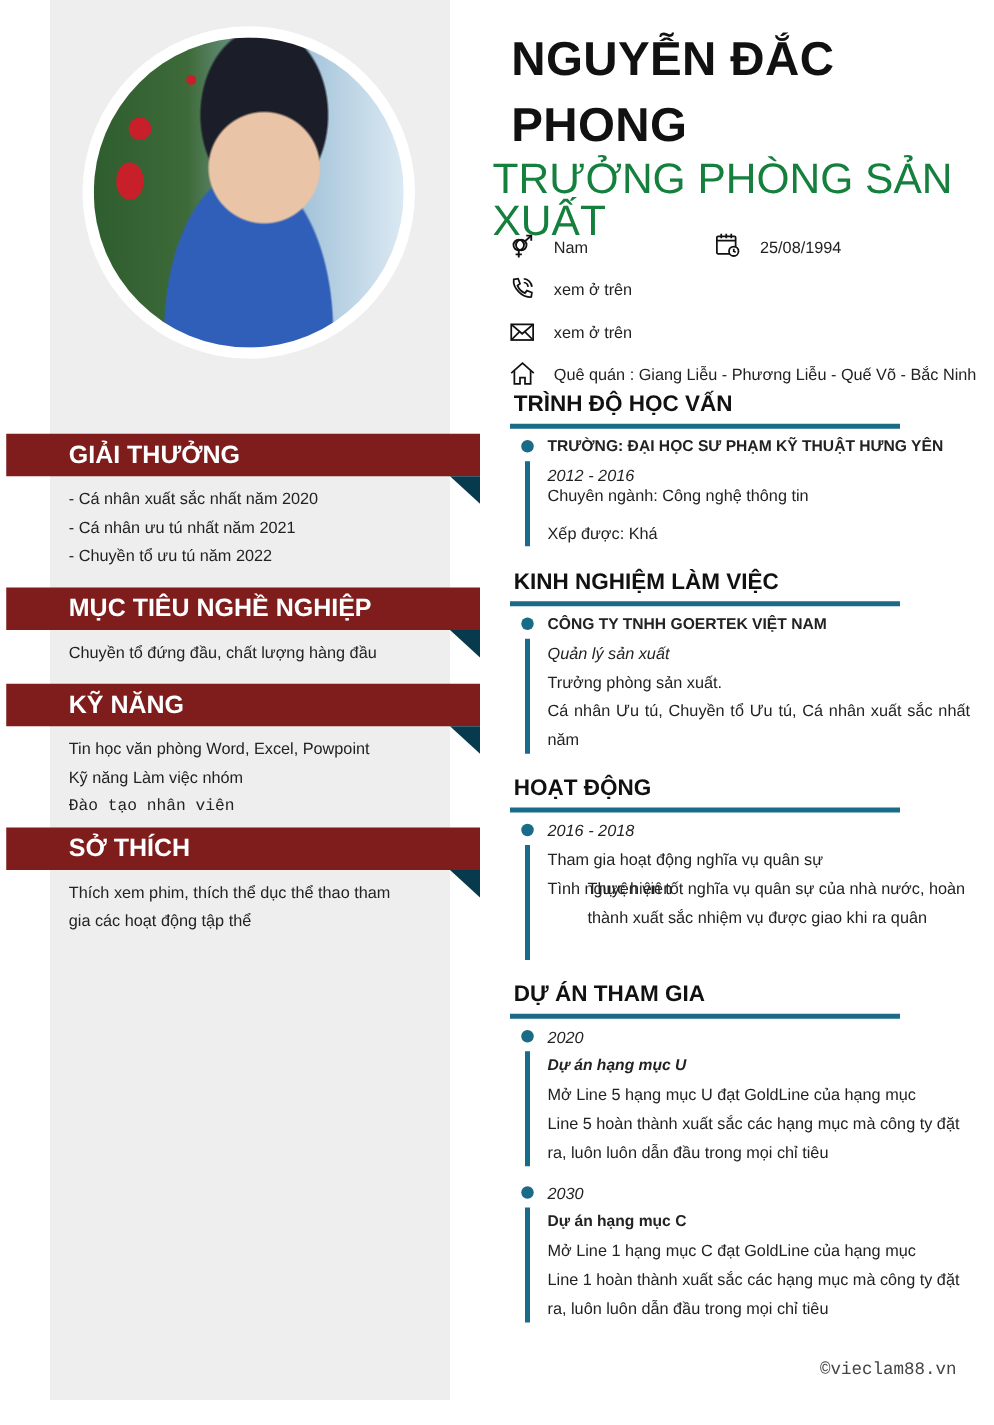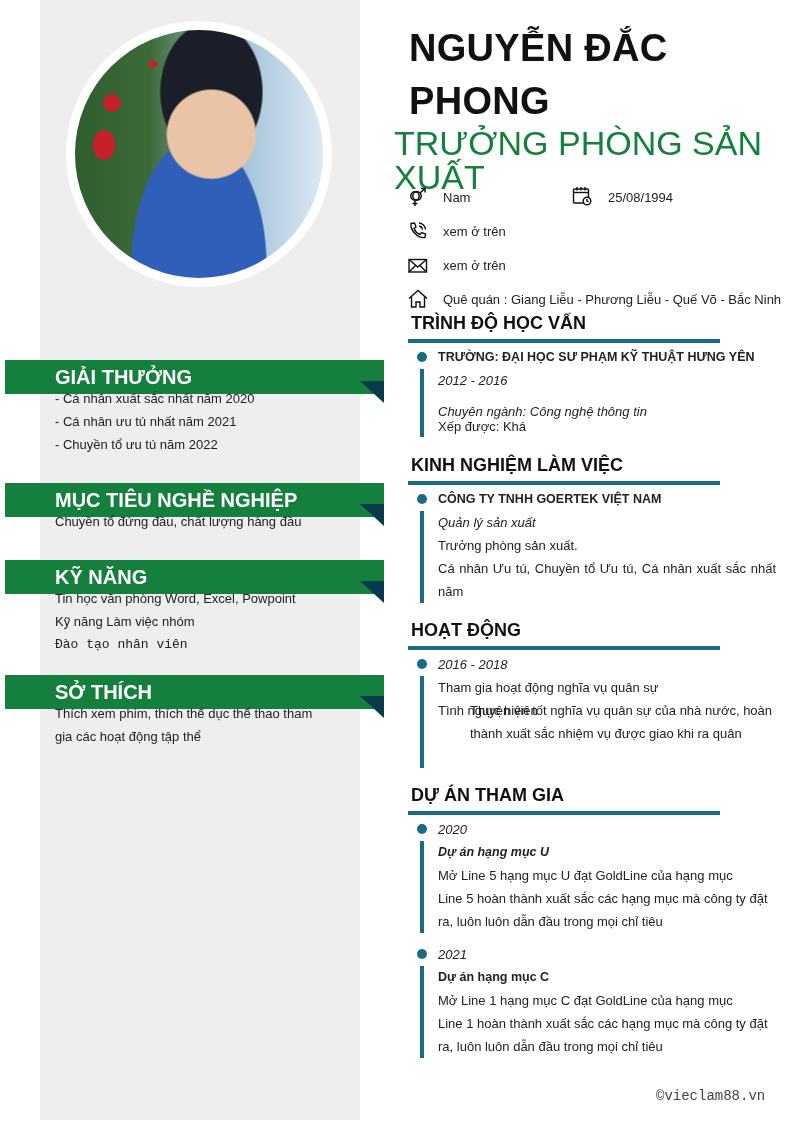--- a/index.html
+++ b/index.html
@@ -9,21 +9,21 @@
   .sidebar-bg { position: absolute; left: 40px; top: 0; width: 320px; height: 1120px; background: #eeeeee; }
 
   .avatar-wrap { position: absolute; left: 66px; top: 21px; width: 266px; height: 266px; border-radius: 50%; background: #ffffff; }
   .avatar { position: absolute; left: 9px; top: 9px; width: 248px; height: 248px; border-radius: 50%; overflow: hidden;
     background: radial-gradient(circle at 55% 42%, #e9c4a6 0 22%, transparent 23%),
                 radial-gradient(ellipse at 55% 25%, #1b1d28 0 26%, transparent 27%),
                 radial-gradient(ellipse at 50% 95%, #2f5fb8 0 38%, transparent 39%),
                 linear-gradient(90deg, #2e5d2f 0%, #3d6a38 30%, #9fc0d8 65%, #dbe9f3 100%); }
   .avatar .ornament { position: absolute; border-radius: 50%; background: #c8202a; }
 
-  .ribbon { position: absolute; left: 5px; width: 379px; height: 34px; background: #15803d; margin-top: 13px; }
+  .ribbon { position: absolute; left: 5px; width: 379px; height: 34px; background: #7f1d1d; }
   .ribbon .rtitle { position: absolute; left: 50px; top: 4px; font-size: 20px; font-weight: bold; color: #fff; line-height: 26px; }
   .ribbon-fold { position: absolute; left: 360px; width: 0; height: 0; border-top: 22px solid #063a4c; border-left: 24px solid transparent; }
   .side-text { position: absolute; left: 55px; font-size: 13px; color: #222; line-height: 23px; }
 
   .name { position: absolute; left: 409px; top: 22px; font-size: 38px; font-weight: bold; line-height: 53px; color: #111; letter-spacing: 0.3px; }
   .jobtitle { position: absolute; left: 394px; top: 126px; font-size: 34px; line-height: 34px; color: #15803d; }
 
   .info-row { position: absolute; font-size: 13px; line-height: 20px; color: #222; }
   .info-icon { position: absolute; width: 20px; height: 20px; }
   .info-icon svg { width: 20px; height: 20px; }
@@ -139,21 +139,21 @@
     </svg>
 </div>
 <div class="info-row" style="left:443px;top:290px;">Quê quán : Giang Liễu - Phương Liễu - Quế Võ - Bắc Ninh</div>
 
 <div class="sec-title" style="top:311px;">TRÌNH ĐỘ HỌC VẤN</div>
 <div class="sec-line" style="top:339px;"></div>
 <div class="dot" style="top:352px;"></div>
 <div class="vbar" style="top:369px;height:68px;"></div>
 <div class="tl-text bold" style="top:346px;">TRƯỜNG: ĐẠI HỌC SƯ PHẠM KỸ THUẬT HƯNG YÊN</div>
 <div class="tl-text italic" style="top:369px;">2012 - 2016</div>
-<div class="tl-text" style="top:400px;font-style:italic;">Chuyên ngành: Công nghệ thông tin</div>
+<div class="tl-text" style="top:385px;">Chuyên ngành: Công nghệ thông tin</div>
 <div class="tl-text" style="top:415px;">Xếp được: Khá</div>
 
 <div class="sec-title" style="top:453px;">KINH NGHIỆM LÀM VIỆC</div>
 <div class="sec-line" style="top:481px;"></div>
 <div class="dot" style="top:494px;"></div>
 <div class="vbar" style="top:511px;height:92px;"></div>
 <div class="tl-text bold" style="top:488px;">CÔNG TY TNHH GOERTEK VIỆT NAM</div>
 <div class="tl-text italic" style="top:511px;">Quản lý sản xuất</div>
 <div class="tl-text" style="top:534px;">Trưởng phòng sản xuất.</div>
 <div class="tl-text justify" style="top:557px;">Cá nhân Ưu tú, Chuyền tổ Ưu tú, Cá nhân xuất sắc nhất năm</div>
@@ -172,18 +172,18 @@
 
 <div class="dot" style="top:824px;"></div>
 <div class="vbar" style="top:841px;height:92px;"></div>
 <div class="tl-text italic" style="top:818px;">2020</div>
 <div class="tl-text bold" style="top:841px;font-style:italic;">Dự án hạng mục U</div>
 <div class="tl-text" style="top:864px;">Mở Line 5 hạng mục U đạt GoldLine của hạng mục</div>
 <div class="tl-text" style="top:887px;">Line 5 hoàn thành xuất sắc các hạng mục mà công ty đặt ra, luôn luôn dẫn đầu trong mọi chỉ tiêu</div>
 
 <div class="dot" style="top:949px;"></div>
 <div class="vbar" style="top:966px;height:92px;"></div>
-<div class="tl-text italic" style="top:943px;">2021</div>
+<div class="tl-text italic" style="top:943px;">2030</div>
 <div class="tl-text bold" style="top:966px;">Dự án hạng mục C</div>
 <div class="tl-text" style="top:989px;">Mở Line 1 hạng mục C đạt GoldLine của hạng mục</div>
 <div class="tl-text" style="top:1012px;">Line 1 hoàn thành xuất sắc các hạng mục mà công ty đặt ra, luôn luôn dẫn đầu trong mọi chỉ tiêu</div>
 
 <div class="footer">©vieclam88.vn</div>
 
 </body></html>

